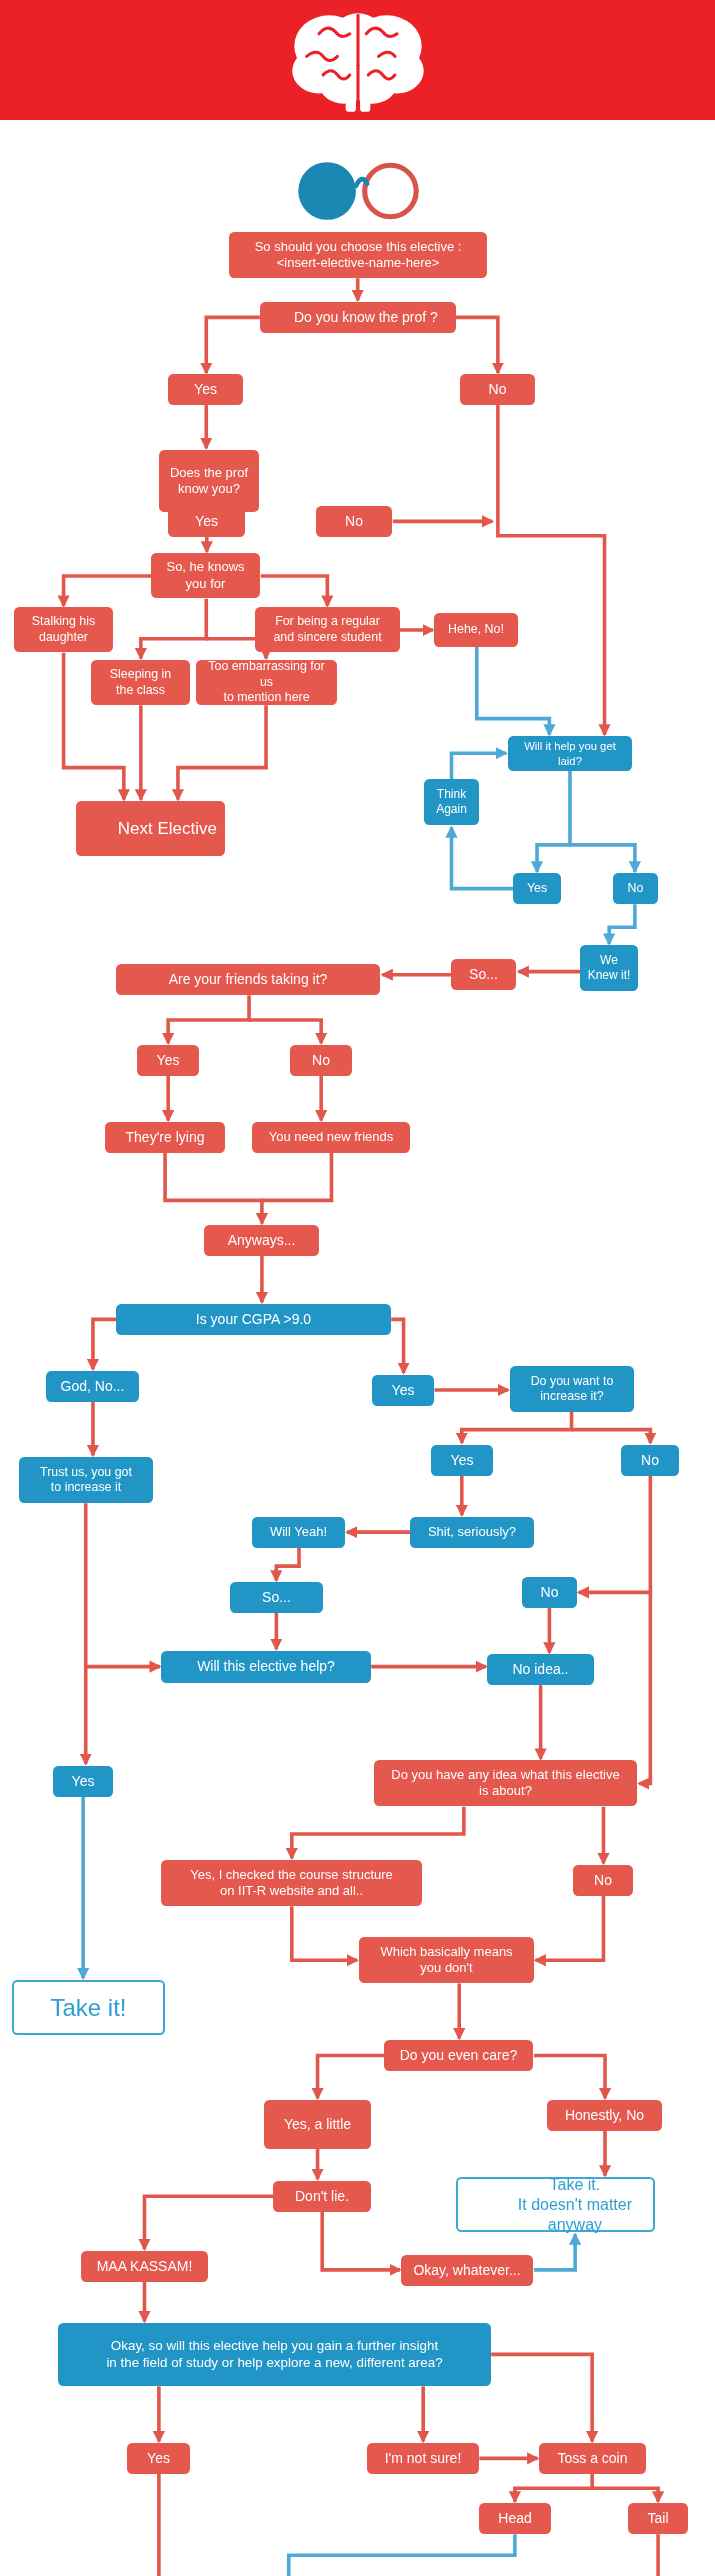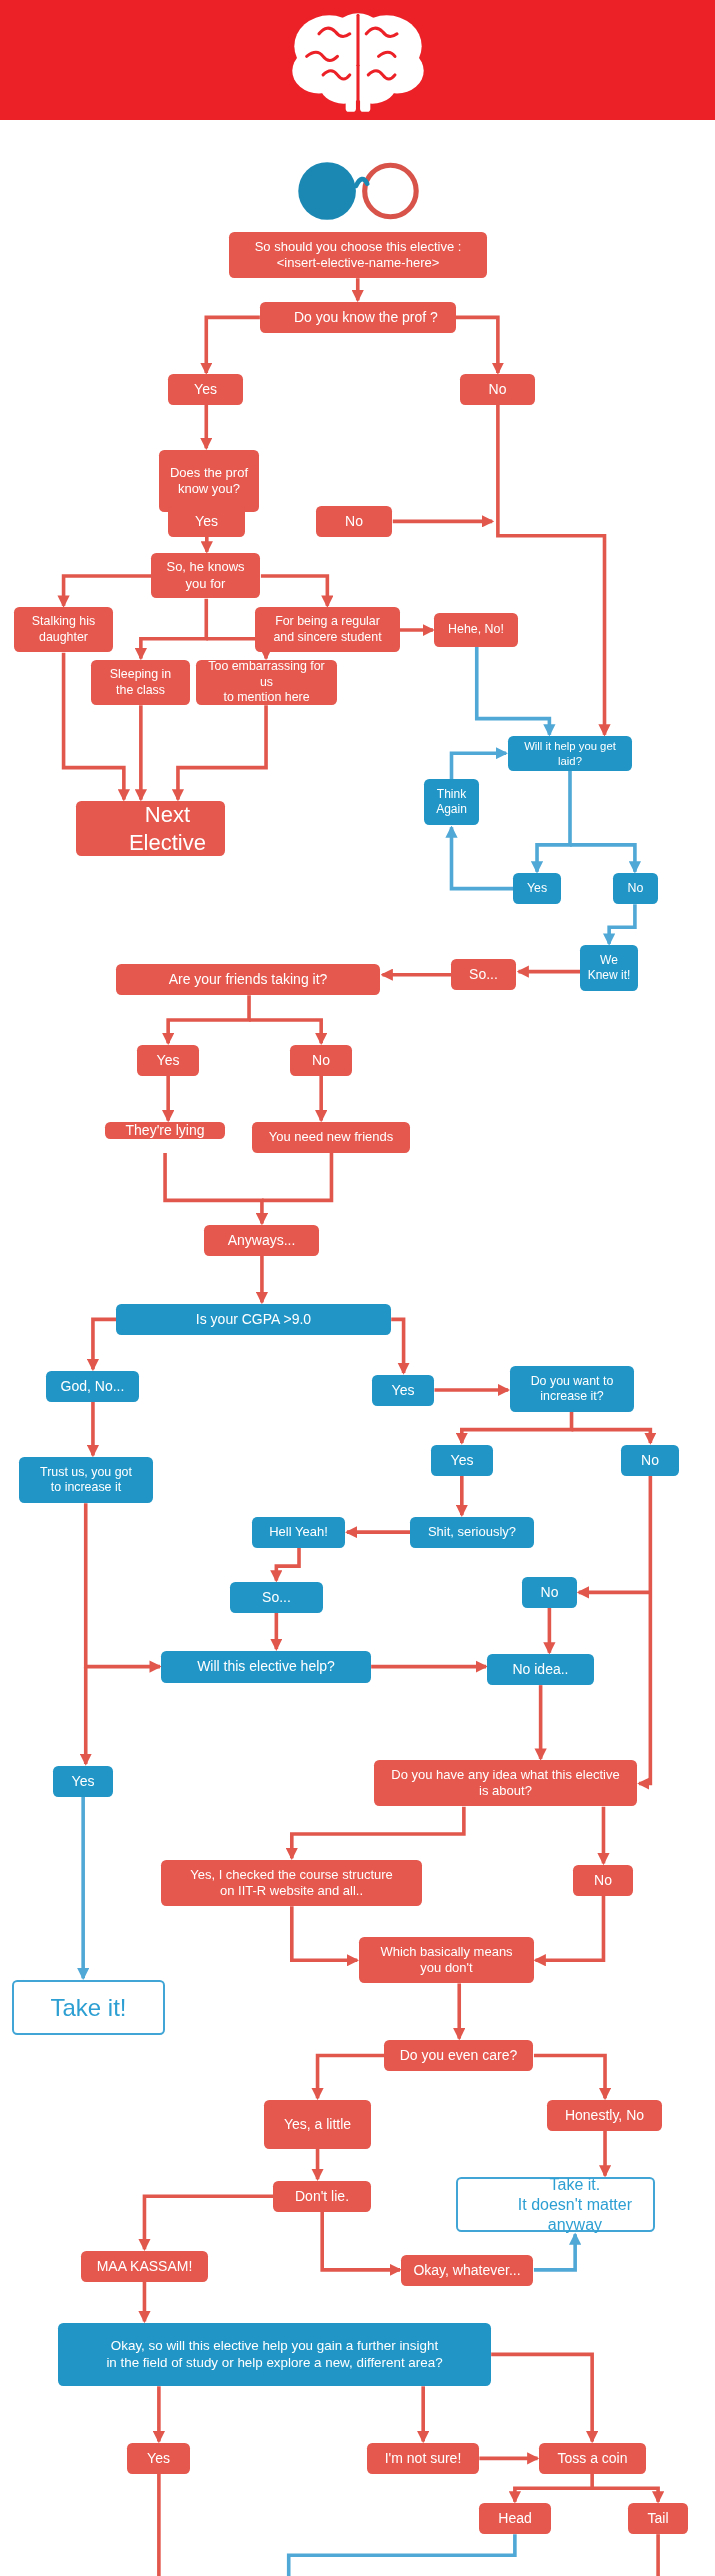--- a/index.html
+++ b/index.html
@@ -180,21 +180,21 @@
         <span>Hehe, No!</span>
       </div>
       <div class="node red" style="left: 91px; top: 660px; width: 99px; height: 45px; font-size: 12.4px;">
         <span>Sleeping in
 the class</span>
       </div>
       <div class="node red" style="left: 196px; top: 660px; width: 141px; height: 45px; font-size: 12.4px;">
         <span>Too embarrassing for us
 to mention here</span>
       </div>
-      <div class="node red" style="left: 76px; top: 801px; width: 149px; height: 55px; font-size: 22px; padding-left: 39px;">
+      <div class="node red" style="left: 76px; top: 801px; width: 149px; height: 55px; font-size: 17px; padding-left: 39px;">
         <span>Next Elective</span>
       </div>
       <div class="node blue" style="left: 508px; top: 736px; width: 124px; height: 35px; font-size: 11.3px;">
         <span>Will it help you get laid?</span>
       </div>
       <div class="node blue" style="left: 424px; top: 779px; width: 55px; height: 46px; font-size: 12px;">
         <span>Think
 Again</span>
       </div>
       <div class="node blue" style="left: 513px; top: 873px; width: 48px; height: 31px; font-size: 12.4px;">
@@ -212,21 +212,21 @@
       </div>
       <div class="node red" style="left: 116px; top: 964px; width: 264px; height: 31px;">
         <span>Are your friends taking it?</span>
       </div>
       <div class="node red" style="left: 137px; top: 1045px; width: 62px; height: 31px;">
         <span>Yes</span>
       </div>
       <div class="node red" style="left: 290px; top: 1045px; width: 62px; height: 31px;">
         <span>No</span>
       </div>
-      <div class="node red" style="left: 105px; top: 1122px; width: 120px; height: 17px;">
+      <div class="node red" style="left: 105px; top: 1122px; width: 120px; height: 31px;">
         <span>They're lying</span>
       </div>
       <div class="node red" style="left: 252px; top: 1122px; width: 158px; height: 31px; font-size: 13px; text-align: center;">
         <span>You need new friends</span>
       </div>
       <div class="node red" style="left: 204px; top: 1225px; width: 115px; height: 31px;">
         <span>Anyways...</span>
       </div>
       <div class="node blue" style="left: 116px; top: 1304px; width: 275px; height: 31px;">
         <span>Is your CGPA &gt;9.0</span>
@@ -245,21 +245,21 @@
         <span>Trust us, you got
 to increase it</span>
       </div>
       <div class="node blue" style="left: 431px; top: 1445px; width: 62px; height: 31px;">
         <span>Yes</span>
       </div>
       <div class="node blue" style="left: 621px; top: 1445px; width: 58px; height: 31px;">
         <span>No</span>
       </div>
       <div class="node blue" style="left: 252px; top: 1517px; width: 93px; height: 31px; font-size: 13px;">
-        <span>Hell Yeah!</span>
+        <span>Will Yeah!</span>
       </div>
       <div class="node blue" style="left: 410px; top: 1517px; width: 124px; height: 31px; font-size: 13px;">
         <span>Shit, seriously?</span>
       </div>
       <div class="node blue" style="left: 522px; top: 1577px; width: 55px; height: 31px;">
         <span>No</span>
       </div>
       <div class="node blue" style="left: 230px; top: 1582px; width: 93px; height: 31px;">
         <span>So...</span>
       </div>

